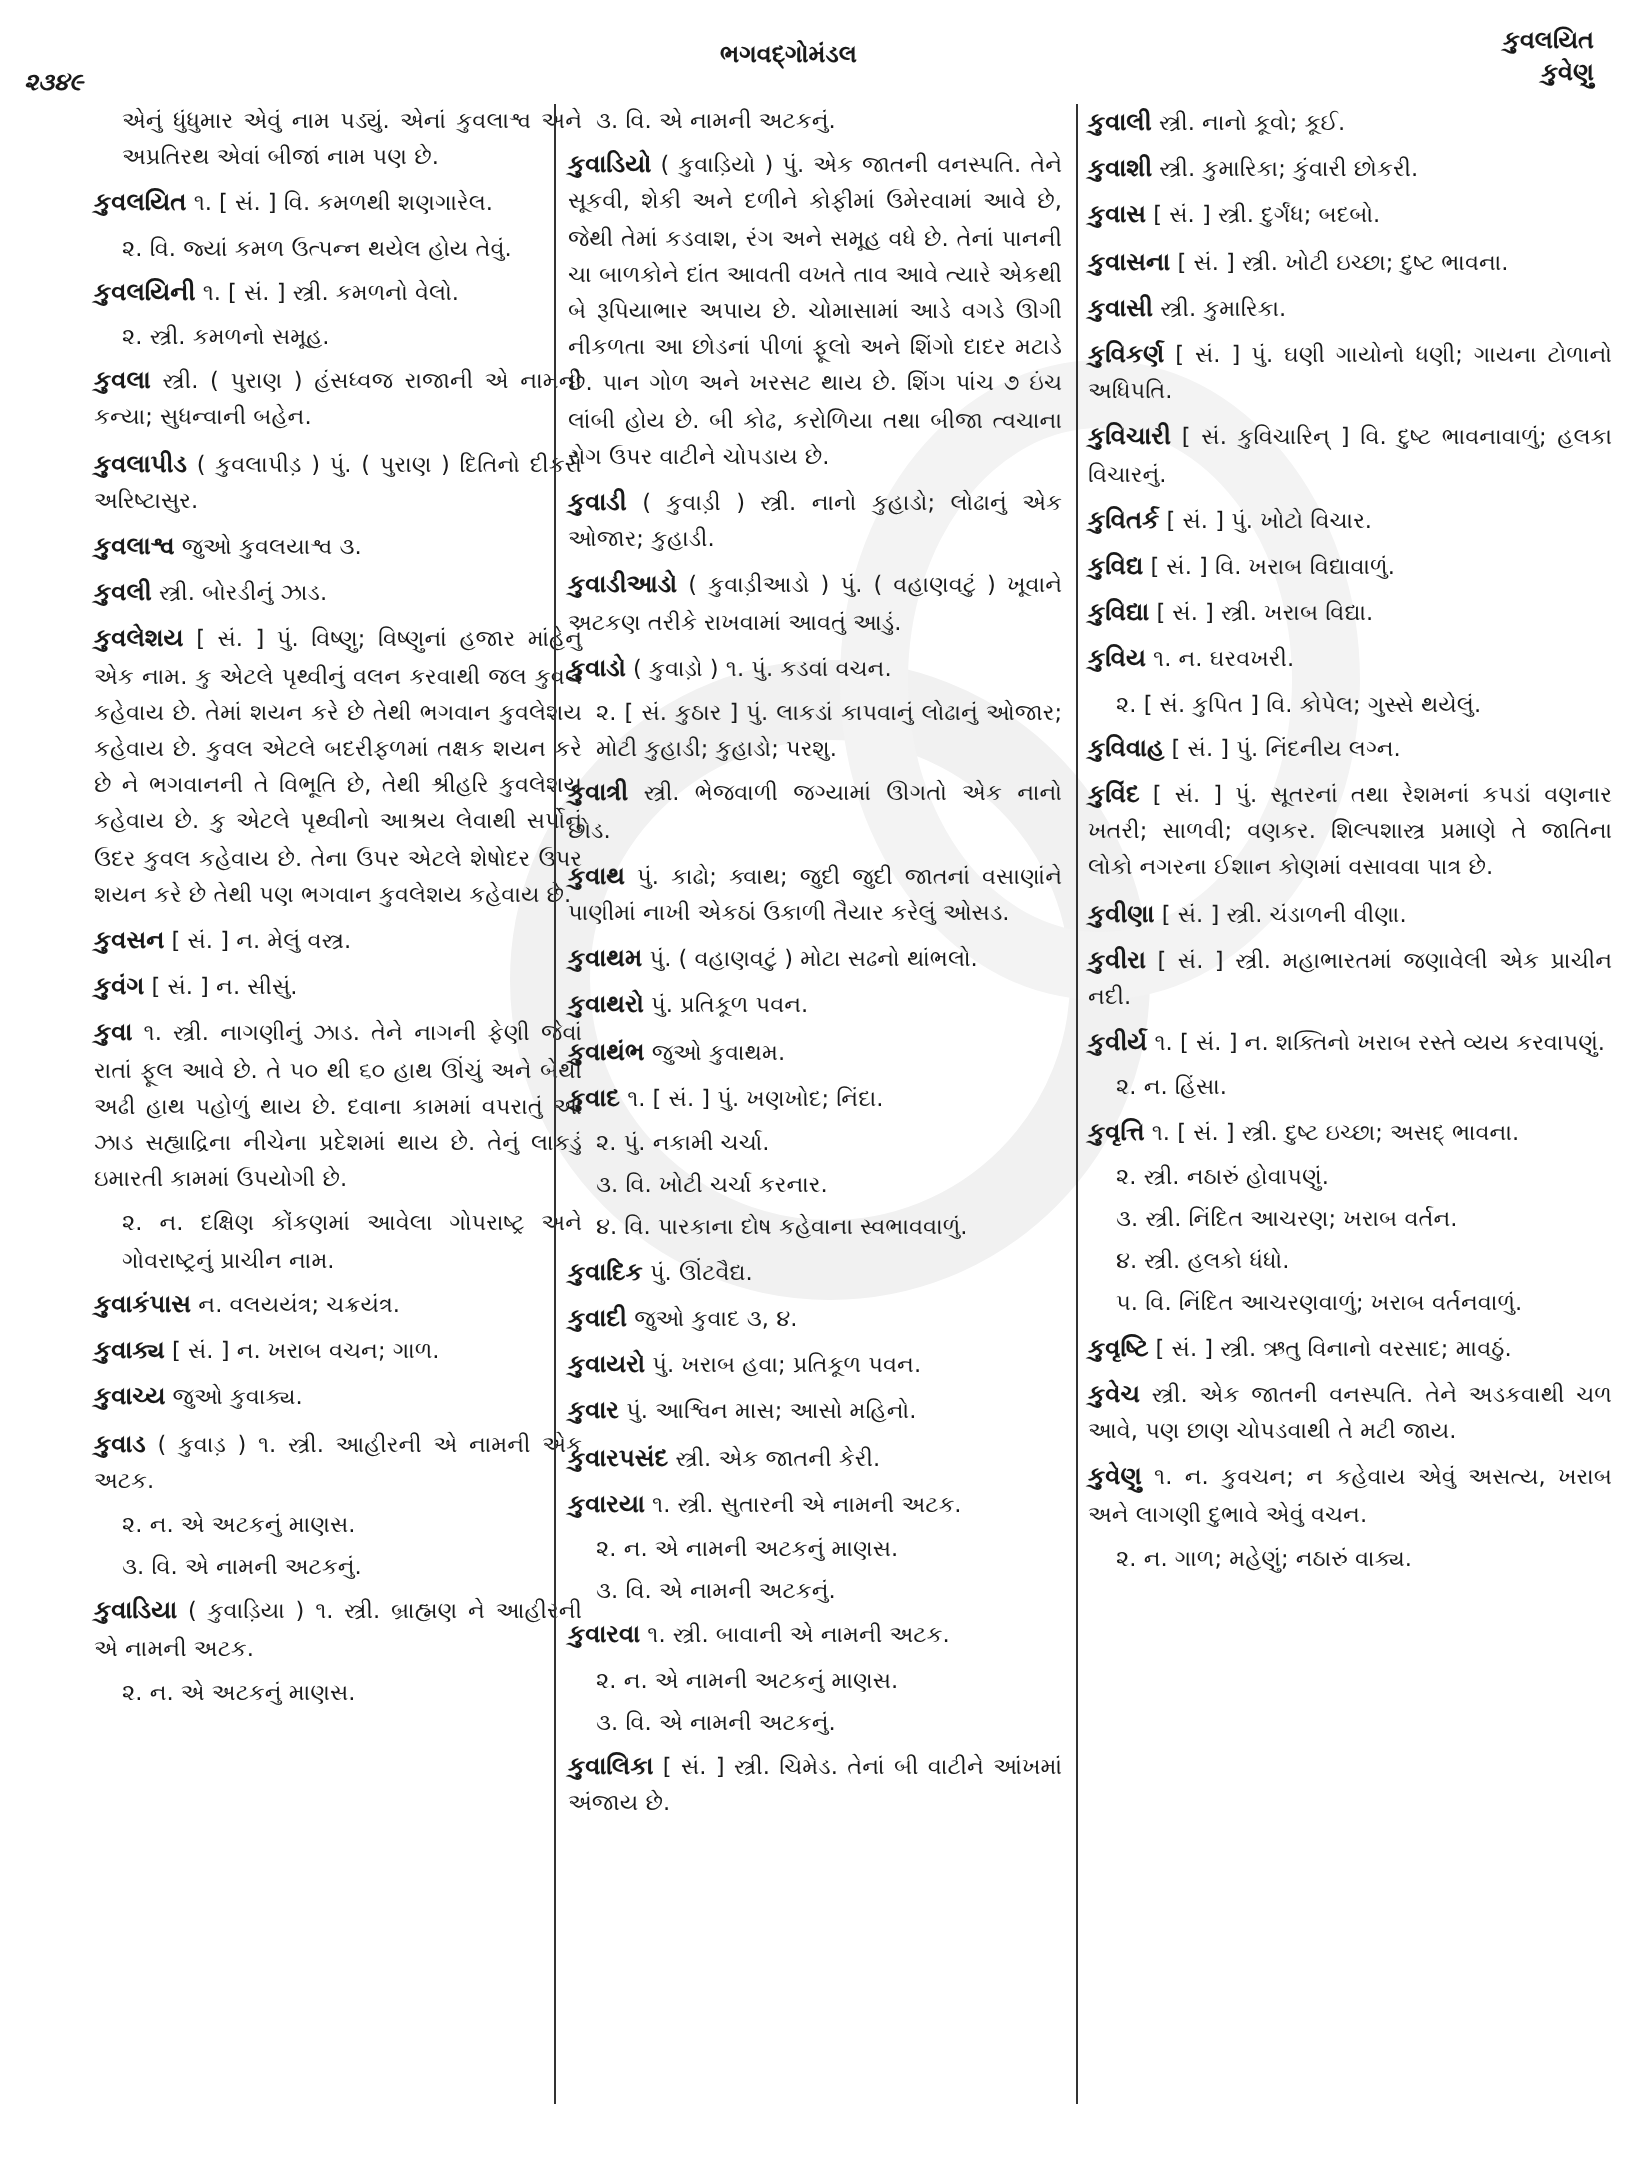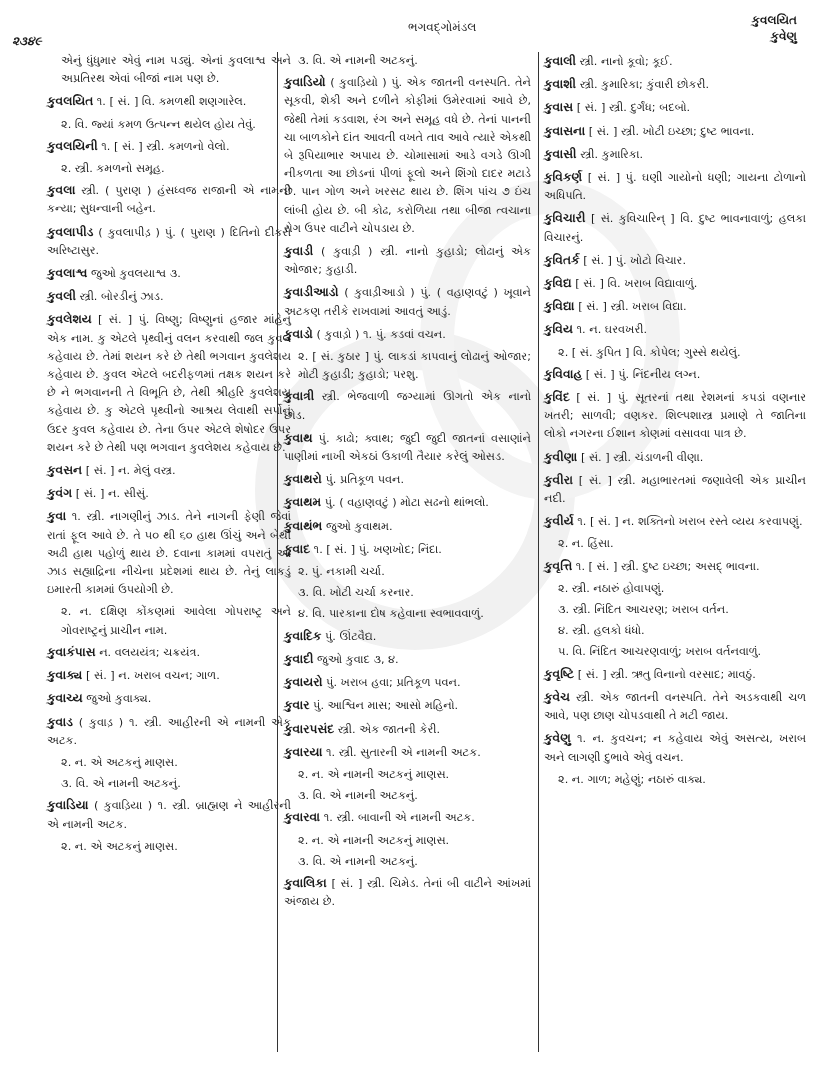--- a/index.html
+++ b/index.html
@@ -13,21 +13,21 @@
     border-radius: 50%; border: 40px solid #f1f1f1; box-sizing: border-box;
     z-index: 0;
   }
   .watermark2 {
     position: absolute; left: 420px; top: 180px; width: 260px; height: 320px;
     border-radius: 50%; border: 34px solid #f3f3f3; box-sizing: border-box;
     z-index: 0;
   }
   .header { position: absolute; top: 0; left: 0; width: 825px; height: 50px; z-index: 1; }
   .page-num { position: absolute; left: 12px; top: 34px; font-size: 12px; font-weight: bold; font-style: italic; }
-  .running-title { position: absolute; left: 360px; top: 20px; font-size: 12px; font-weight: normal; margin-left: 48px; }
+  .running-title { position: absolute; left: 360px; top: 20px; font-size: 12px; font-weight: bold; }
   .guide { position: absolute; right: 28px; top: 12px; text-align: right; font-size: 12px; font-weight: bold; line-height: 16px; }
   .columns { position: absolute; top: 52px; left: 26px; width: 784px; height: 1020px; z-index: 1; }
   .col { position: absolute; top: 0; font-size: 11.3px; line-height: 18.2px; }
   .col1 { left: 0; width: 244px; margin-left: 21px; }
   .col2 { left: 258px; width: 247px; }
   .col3 { left: 518px; width: 262px; }
   .rule { position: absolute; top: 0; width: 1px; background: #333; }
   .rule1 { left: 251px; height: 1000px; }
   .rule2 { left: 512px; height: 1000px; }
   .entry { margin: 0 0 4px 0; text-align: justify; }
@@ -78,22 +78,22 @@
   <div class="rule rule1"></div>
   <div class="col col2">
       <div class="sense"><span>૩. વિ. એ નામની અટકનું.</span></div>
       <div class="entry"><span class="head">કુવાડિયો</span> <span>( કુવાડ઼િયો ) પું. એક જાતની વનસ્પતિ. તેને સૂકવી, શેકી અને દળીને કોફીમાં ઉમેરવામાં આવે છે, જેથી તેમાં કડવાશ, રંગ અને સમૂહ વધે છે. તેનાં પાનની ચા બાળકોને દાંત આવતી વખતે તાવ આવે ત્યારે એકથી બે રૂપિયાભાર અપાય છે. ચોમાસામાં આડે વગડે ઊગી નીકળતા આ છોડનાં પીળાં ફૂલો અને શિંગો દાદર મટાડે છે. પાન ગોળ અને ખરસટ થાય છે. શિંગ પાંચ ૭ ઇંચ લાંબી હોય છે. બી કોઢ, કરોળિયા તથા બીજા ત્વચાના રોગ ઉપર વાટીને ચોપડાય છે.</span></div>
       <div class="entry"><span class="head">કુવાડી</span> <span>( કુવાડ઼ી ) સ્ત્રી. નાનો કુહાડો; લોઢાનું એક ઓજાર; કુહાડી.</span></div>
       <div class="entry"><span class="head">કુવાડીઆડો</span> <span>( કુવાડ઼ીઆડો ) પું. ( વહાણવટું ) ખૂવાને અટકણ તરીકે રાખવામાં આવતું આડું.</span></div>
       <div class="entry"><span class="head">કુવાડો</span> <span>( કુવાડ઼ો ) ૧. પું. કડવાં વચન.</span></div>
       <div class="sense"><span>૨. [ સં. કુઠાર ] પું. લાકડાં કાપવાનું લોઢાનું ઓજાર; મોટી કુહાડી; કુહાડો; પરશુ.</span></div>
       <div class="entry"><span class="head">કુવાત્રી</span> <span>સ્ત્રી. ભેજવાળી જગ્યામાં ઊગતો એક નાનો છોડ.</span></div>
       <div class="entry"><span class="head">કુવાથ</span> <span>પું. કાઢો; ક્વાથ; જુદી જુદી જાતનાં વસાણાંને પાણીમાં નાખી એકઠાં ઉકાળી તૈયાર કરેલું ઓસડ.</span></div>
+      <div class="entry"><span class="head">કુવાથમ</span> <span>પું. ( વહાણવટું ) મોટા સઢનો થાંભલો.</span></div>
       <div class="entry"><span class="head">કુવાથરો</span> <span>પું. પ્રતિકૂળ પવન.</span></div>
-      <div class="entry"><span class="head">કુવાથમ</span> <span>પું. ( વહાણવટું ) મોટા સઢનો થાંભલો.</span></div>
       <div class="entry"><span class="head">કુવાથંભ</span> <span>જુઓ કુવાથમ.</span></div>
       <div class="entry"><span class="head">કુવાદ</span> <span>૧. [ સં. ] પું. ખણખોદ; નિંદા.</span></div>
       <div class="sense"><span>૨. પું. નકામી ચર્ચા.</span></div>
       <div class="sense"><span>૩. વિ. ખોટી ચર્ચા કરનાર.</span></div>
       <div class="sense"><span>૪. વિ. પારકાના દોષ કહેવાના સ્વભાવવાળું.</span></div>
       <div class="entry"><span class="head">કુવાદિક</span> <span>પું. ઊંટવૈદ્ય.</span></div>
       <div class="entry"><span class="head">કુવાદી</span> <span>જુઓ કુવાદ ૩, ૪.</span></div>
       <div class="entry"><span class="head">કુવાયરો</span> <span>પું. ખરાબ હવા; પ્રતિકૂળ પવન.</span></div>
       <div class="entry"><span class="head">કુવાર</span> <span>પું. આશ્વિન માસ; આસો મહિનો.</span></div>
       <div class="entry"><span class="head">કુવારપસંદ</span> <span>સ્ત્રી. એક જાતની કેરી.</span></div>

